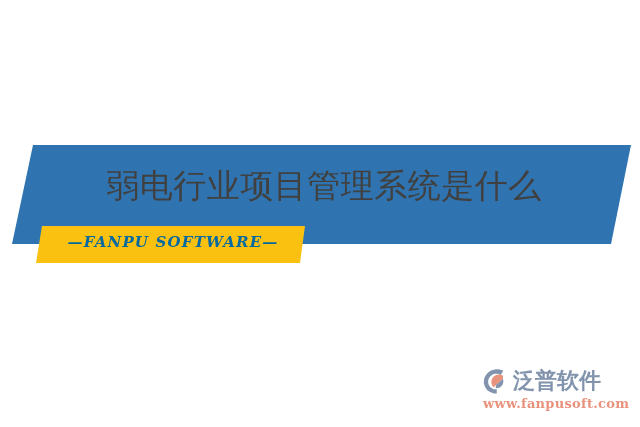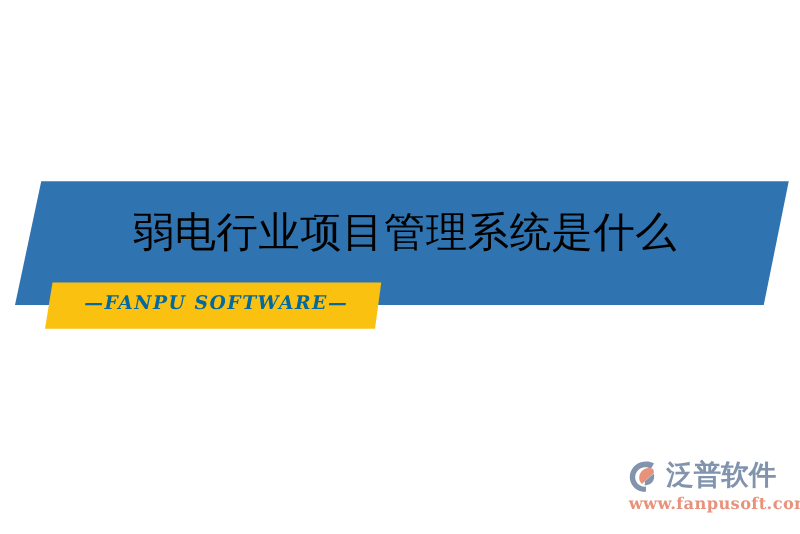--- a/index.html
+++ b/index.html
@@ -38,21 +38,21 @@
     display: block;
   }
 
   
   .banner-title {
     position: absolute;
     left: 0;
     top: 164px;
     width: 640px;
     text-align: center;
-    color: #000000;
+    color: #404040;
     font-family: "DejaVu Serif", "Liberation Serif", serif;
     font-size: 33px;
     font-weight: 400;
     letter-spacing: 0.5px;
     line-height: 44px;
     white-space: nowrap;
     text-indent: 8px;
   }
 
   
@@ -68,21 +68,21 @@
     font-weight: 700;
     font-size: 15px;
     letter-spacing: 1.2px;
     line-height: 20px;
     white-space: nowrap;
   }
 
   
   .logo {
     position: absolute;
-    left: 501px;
+    left: 481px;
     top: 366px;
     width: 130px;
     height: 52px;
   }
   .logo-row {
     position: absolute;
     left: 0;
     top: 0;
     display: flex;
     align-items: center;

